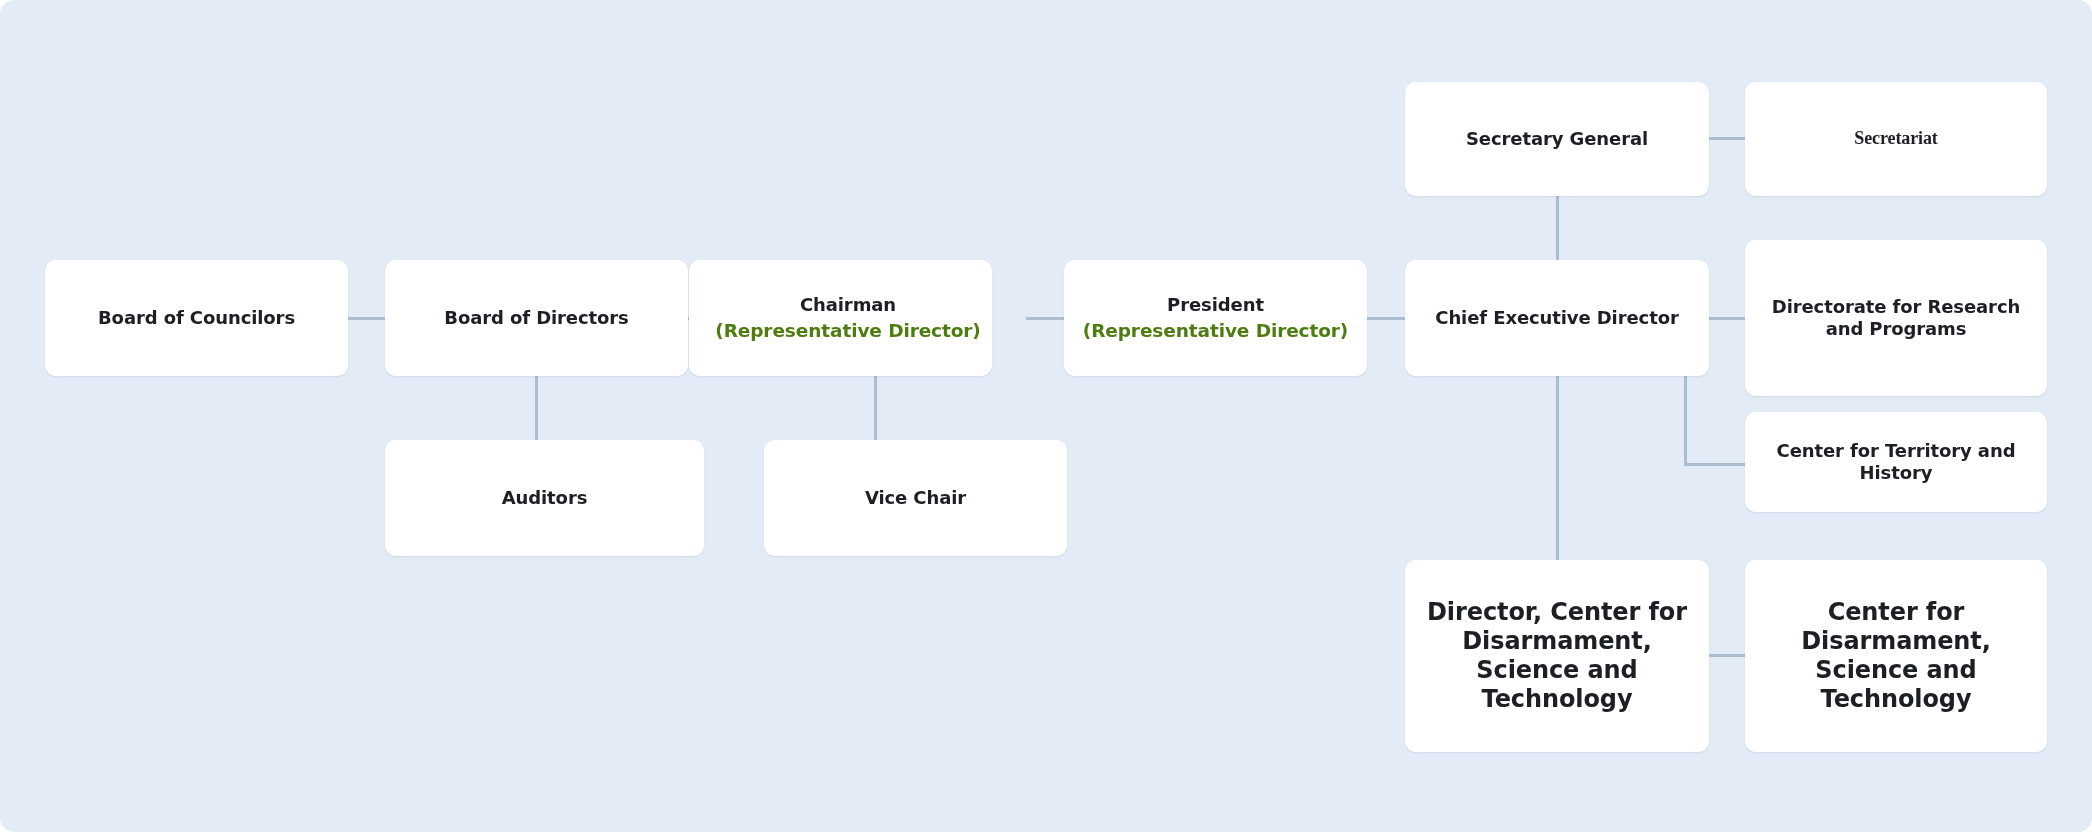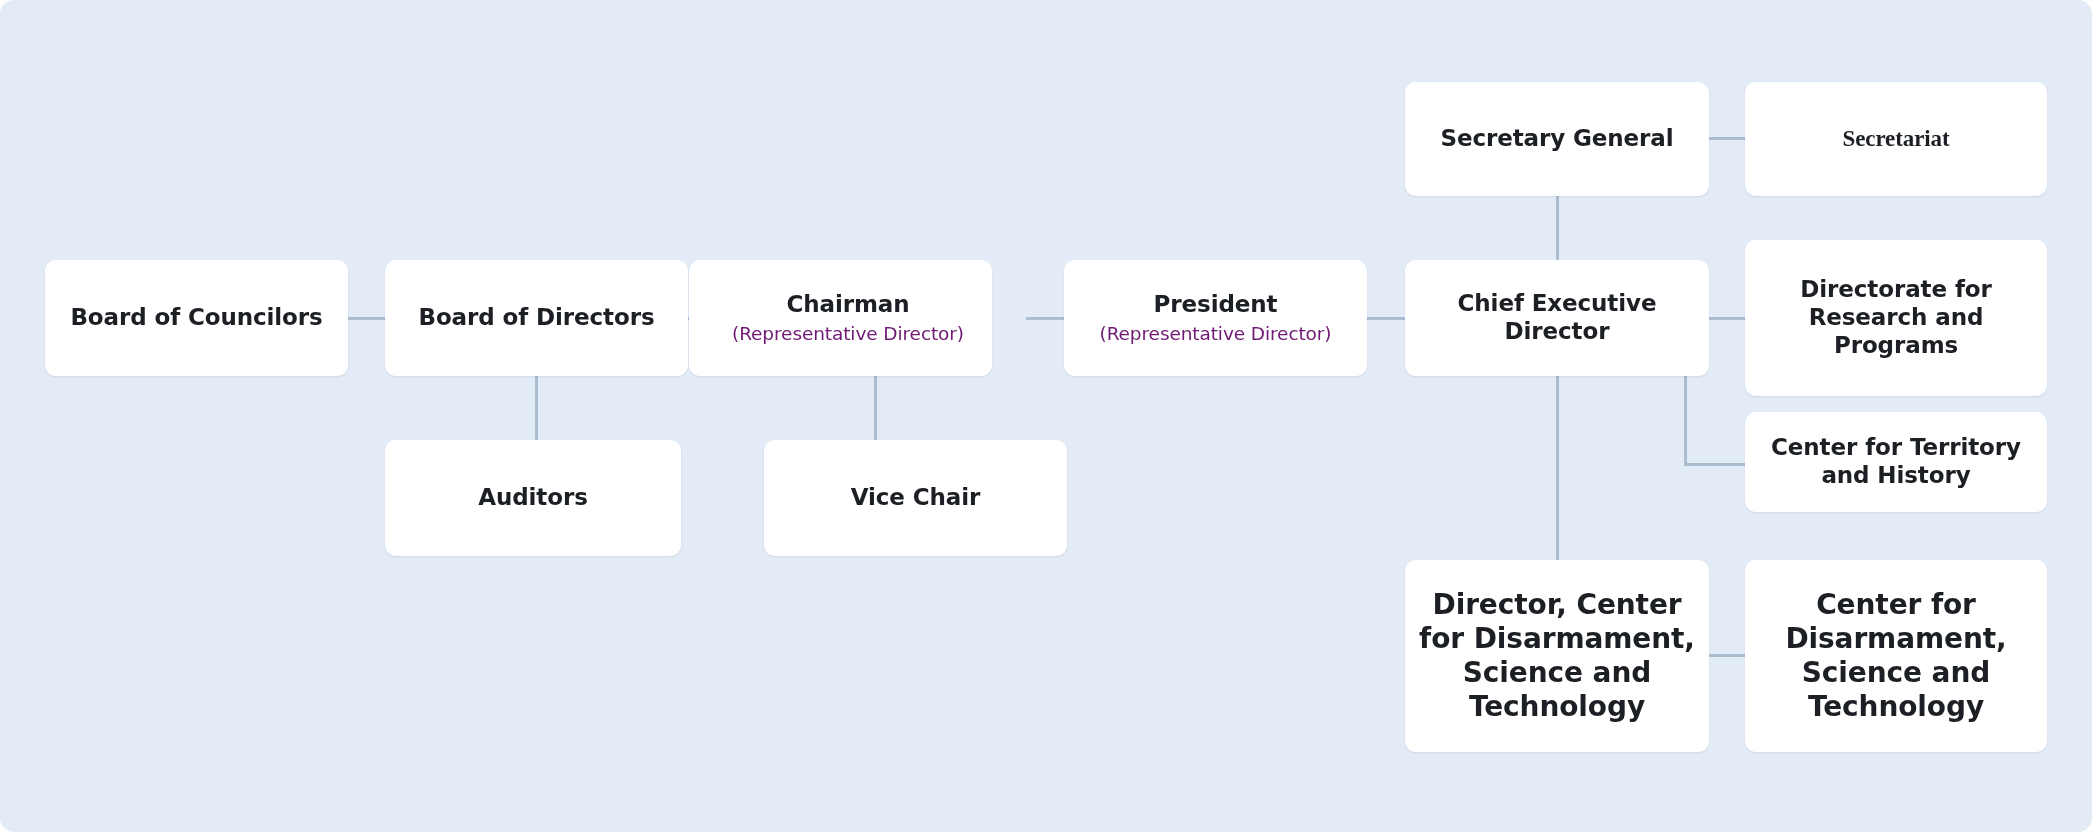--- a/index.html
+++ b/index.html
@@ -24,35 +24,35 @@
     display: flex;
     flex-direction: column;
     align-items: center;
     justify-content: center;
     text-align: center;
     box-sizing: border-box;
     padding: 4px 10px;
     z-index: 2;
   }
   .node .title {
-    font-size: 23px;
+    font-size: 18px;
     font-weight: 700;
     color: #1c1f23;
     line-height: 1.21;
     letter-spacing: -0.1px;
   }
   .node .subtitle {
     font-size: 18.5px;
-    font-weight: 400;
-    color: #701a75;
+    font-weight: 700;
+    color: #4d7c0f;
     line-height: 1.25;
     margin-top: 3px;
     letter-spacing: -0.1px;
   }
-  .node.small .title { font-size: 28px; }
+  .node.small .title { font-size: 24px; }
   .conn {
     position: absolute;
     background: #adbdd0;
     z-index: 1;
   }
   .conn.h { height: 3px; }
   .conn.v { width: 3px; }
 </style>
 </head>
 <body>
@@ -76,21 +76,21 @@
   <div class="conn h" style="left:1684px; top:463px; width:61px;"></div>
 
   <div class="node" style="left:385px; top:260px; width:303px; height:116px;">
     <div class="title">Board of Directors</div>
   </div>
 
   <div class="node" style="left:45px; top:260px; width:303px; height:116px;">
     <div class="title">Board of Councilors</div>
   </div>
 
-  <div class="node" style="left:385px; top:440px; width:296px; height:116px;">
+  <div class="node" style="left:385px; top:440px; width:319px; height:116px;">
     <div class="title">Auditors</div>
   </div>
 
   <div class="node" style="left:689px; top:260px; width:303px; height:116px;padding-left:25px;">
     <div class="title">Chairman</div>
     <div class="subtitle">(Representative Director)</div>
   </div>
 
   <div class="node" style="left:764px; top:440px; width:303px; height:116px;">
     <div class="title">Vice Chair</div>

